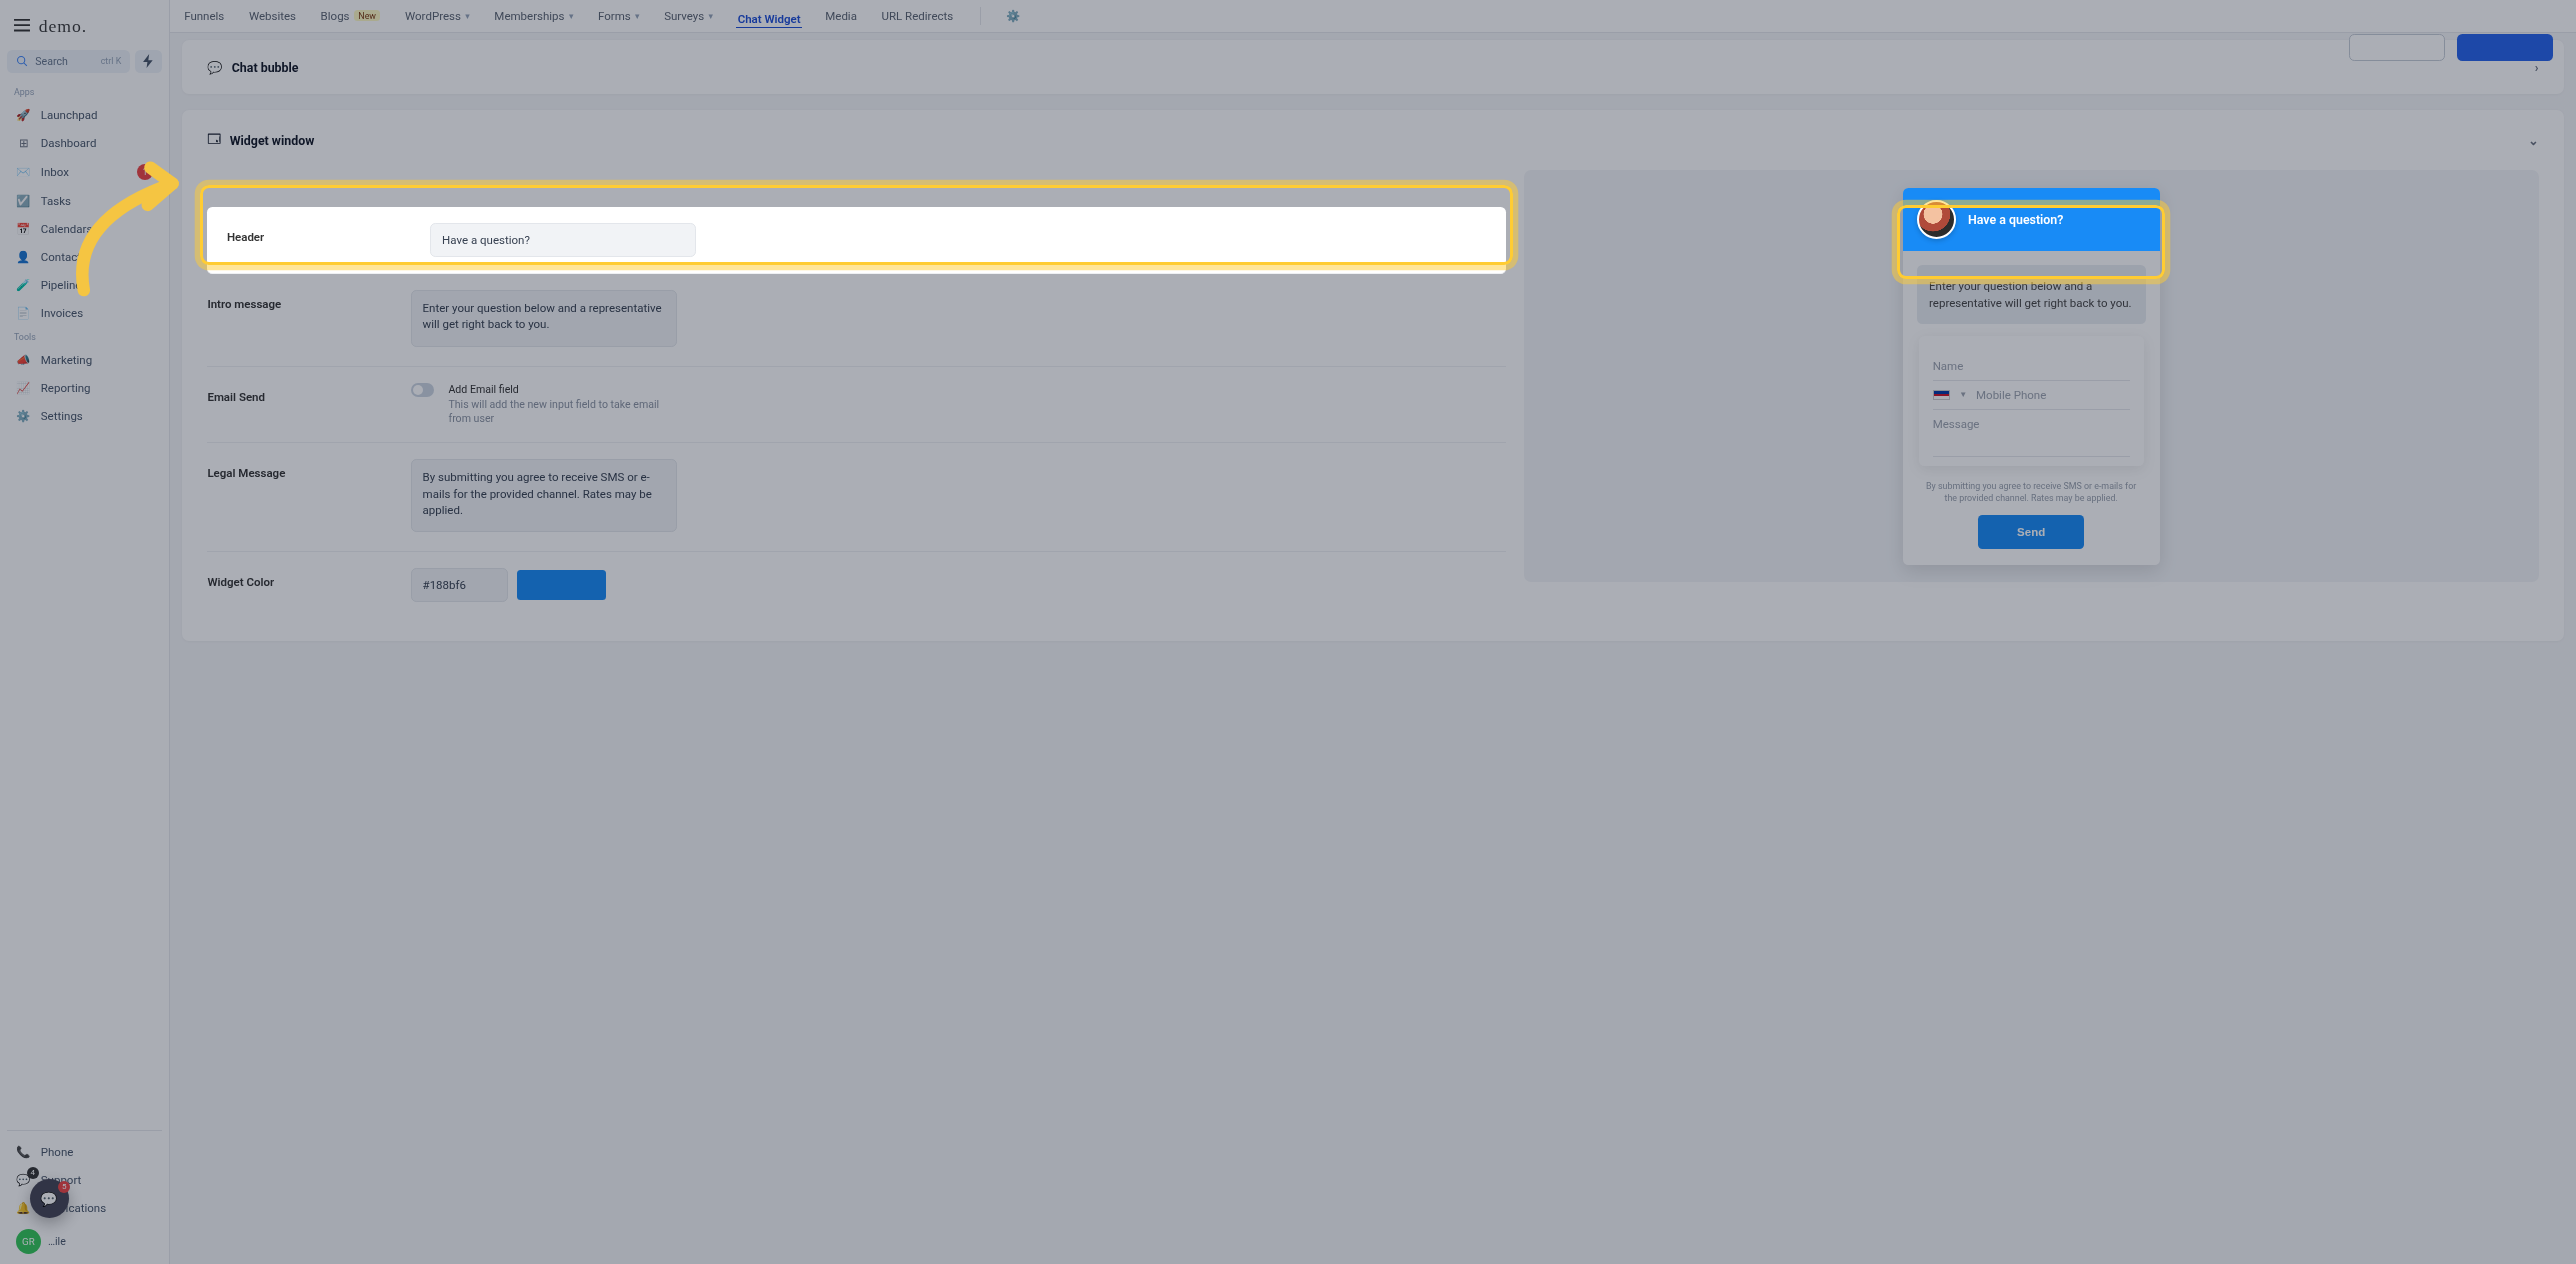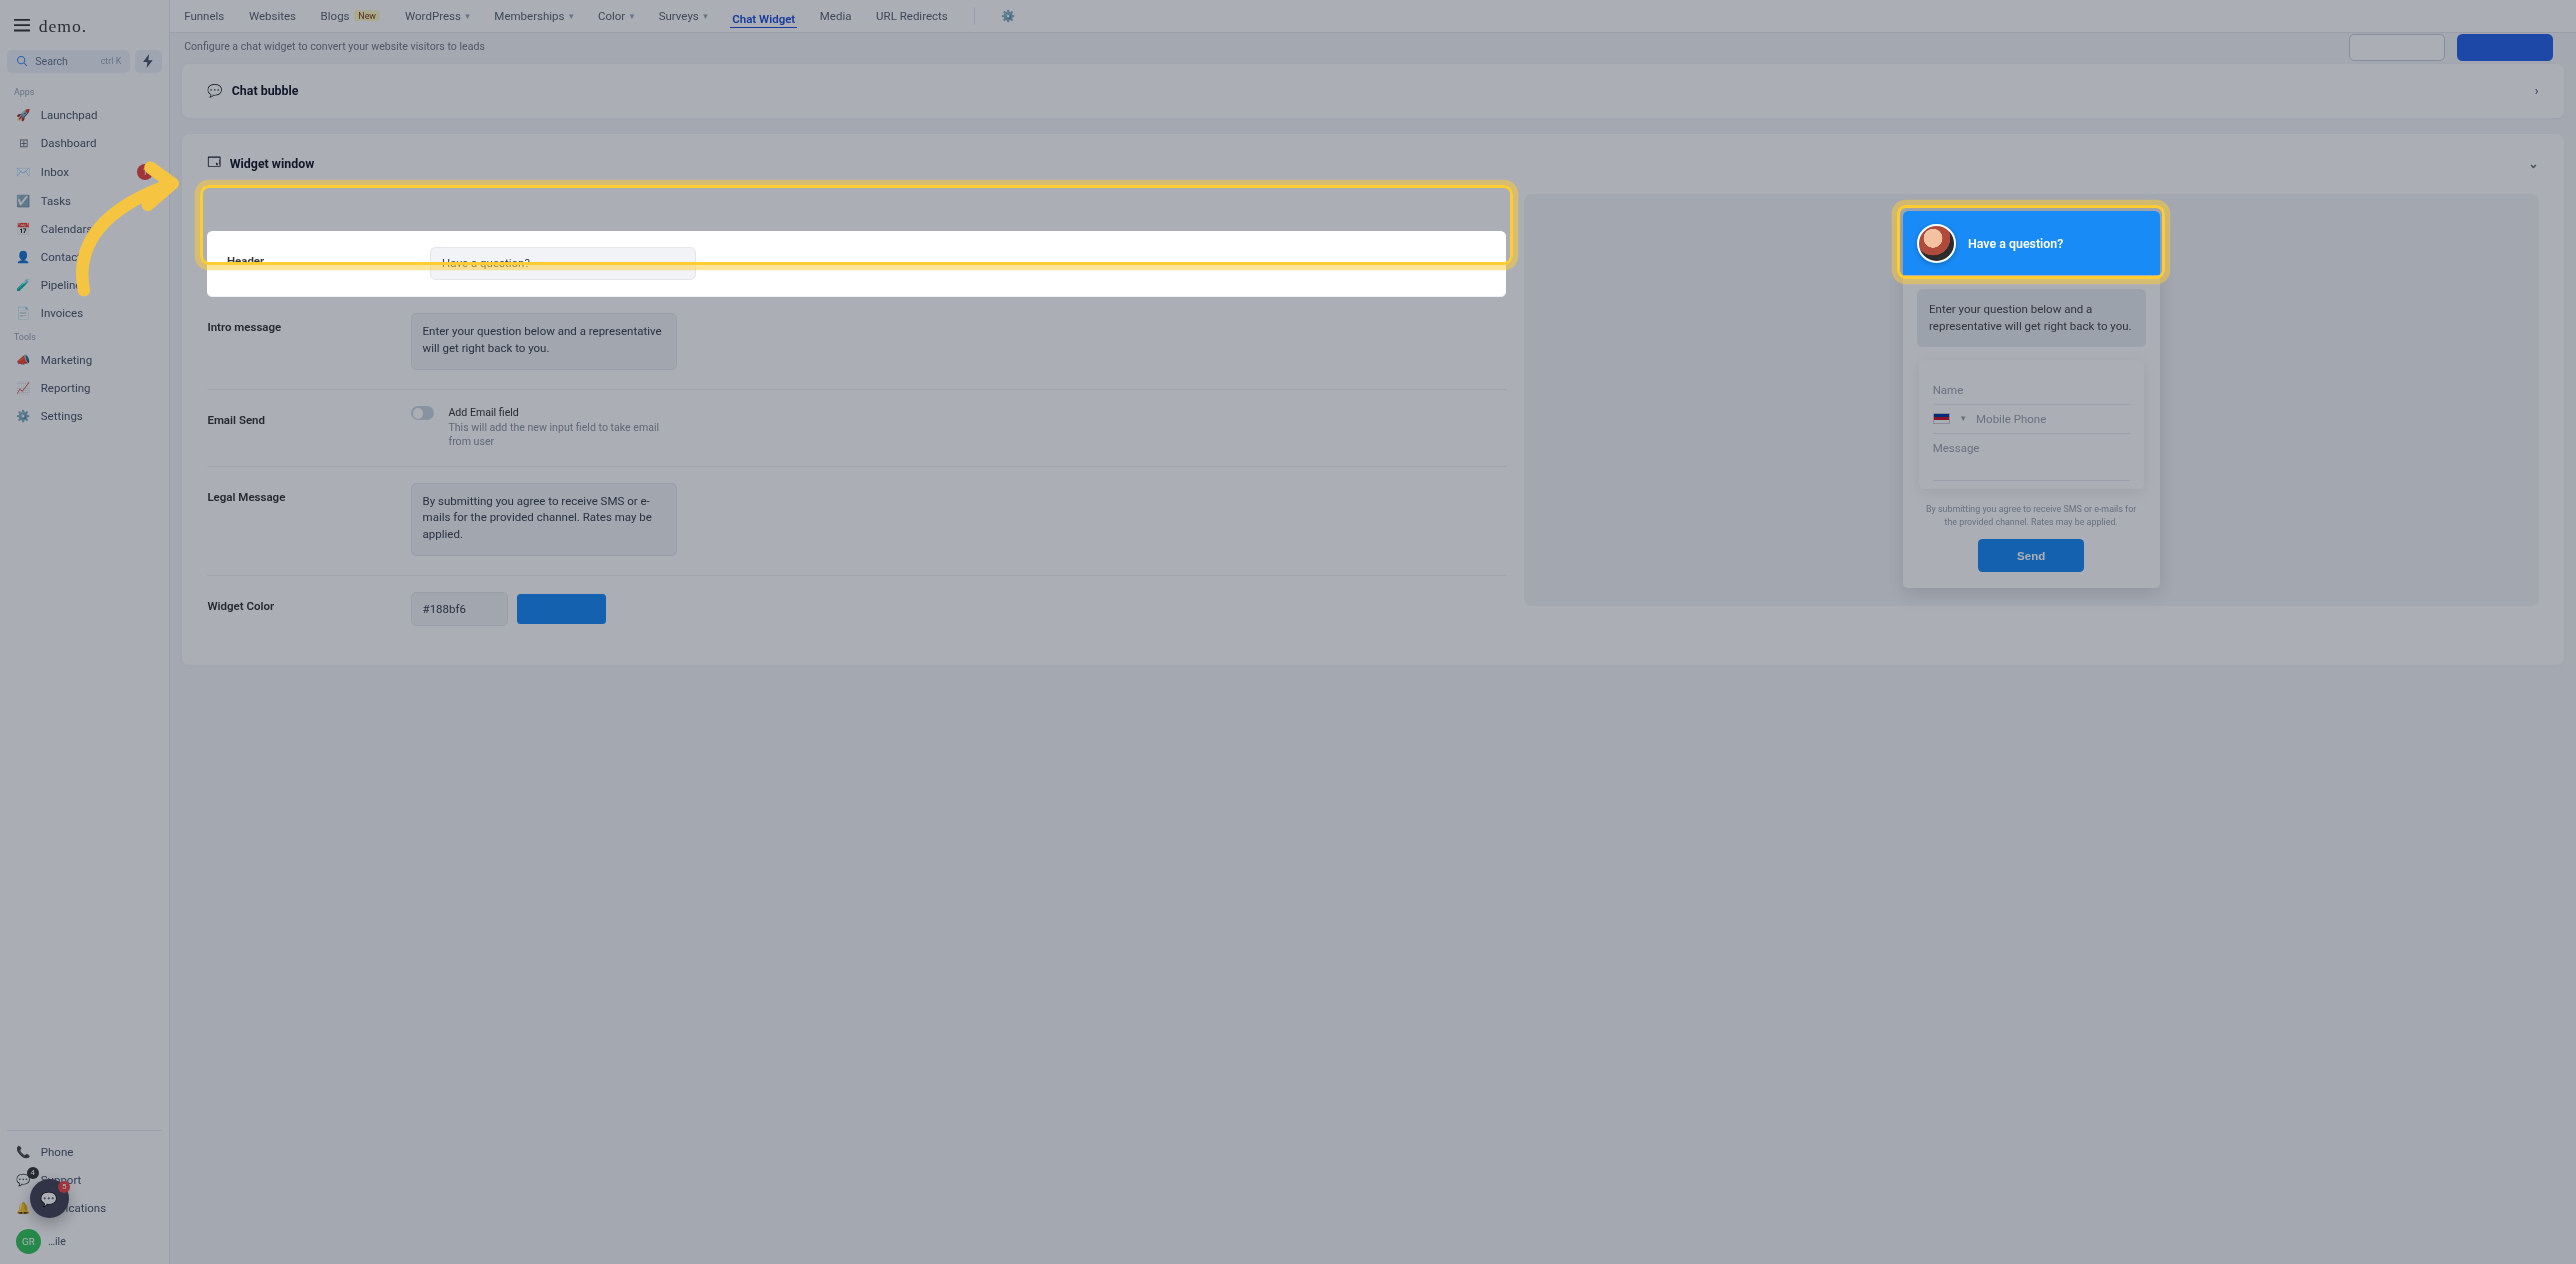--- a/index.html
+++ b/index.html
@@ -228,21 +228,21 @@
         </span>
       <span class="top-tab">
           <span>WordPress</span>
           <span class="caret">▾</span>
         </span>
       <span class="top-tab">
           <span>Memberships</span>
           <span class="caret">▾</span>
         </span>
       <span class="top-tab">
-          <span>Color</span>
+          <span>Forms</span>
           <span class="caret">▾</span>
         </span>
       <span class="top-tab">
           <span>Surveys</span>
           <span class="caret">▾</span>
         </span>
       <span class="top-tab active">
           <span>Chat Widget</span>
         </span>
       <span class="top-tab">
@@ -256,21 +256,20 @@
           <span>⚙️</span>
         </span>
     </div>
 
     <div class="corner-btns">
       <div class="corner-btn outline"></div>
       <div class="corner-btn fill"></div>
     </div>
 
     <div class="content-scroll">
-      <div class="subtle">Configure a chat widget to convert your website visitors to leads</div>
 
       <div class="panel">
         <div class="panel-header">
           <span>💬</span>
           <span>Chat bubble</span>
           <span class="chev">›</span>
         </div>
       </div>
 
       <div class="panel">

